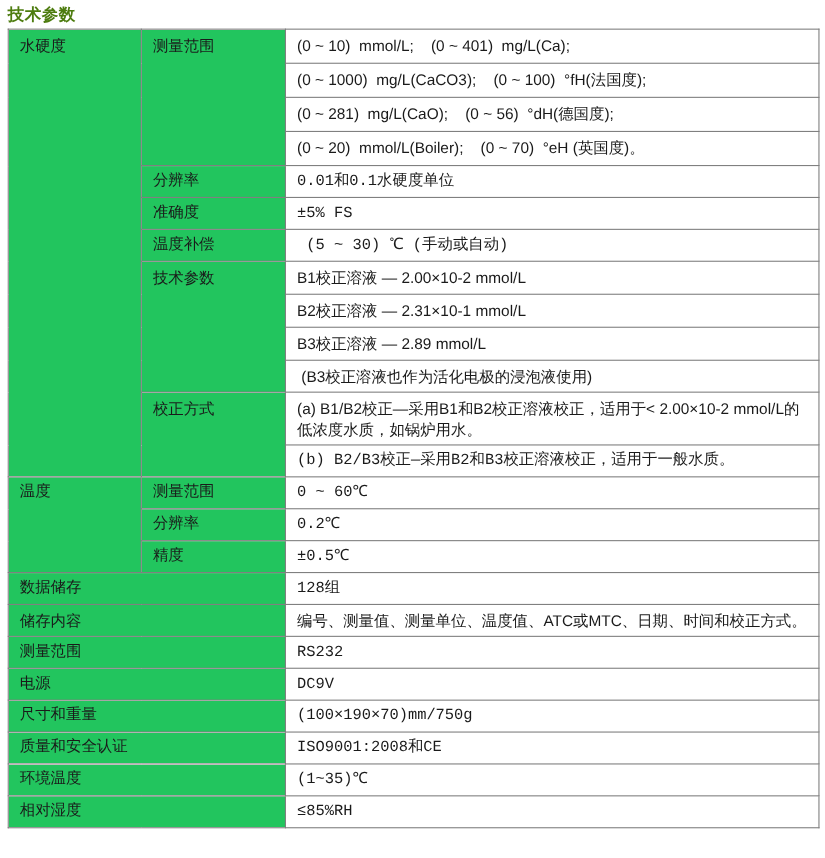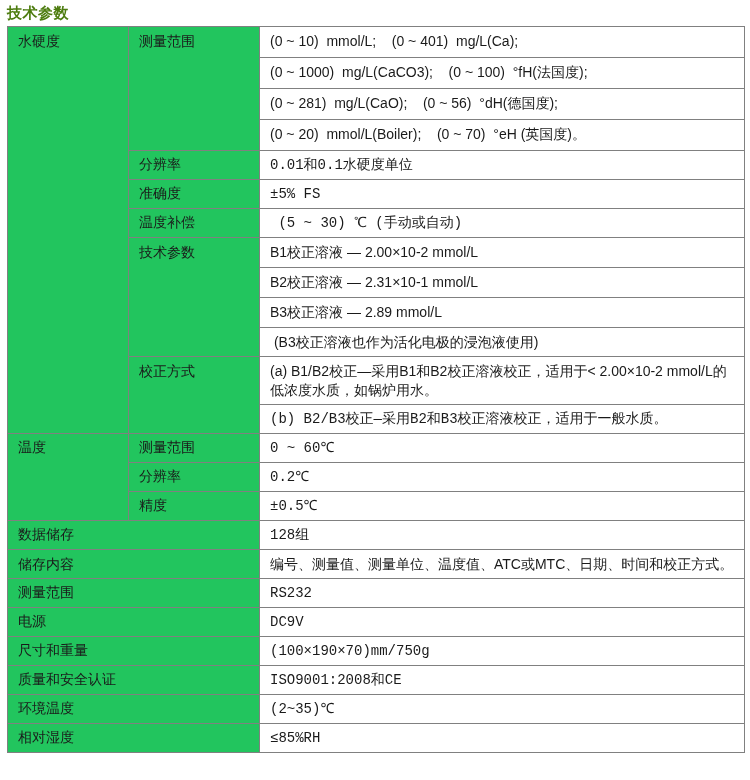--- a/index.html
+++ b/index.html
@@ -137,21 +137,21 @@
     <tr class="h28">
       <td class="lbl" colspan="2">尺寸和重量</td>
       <td class="val">(100×190×70)mm/750g</td>
     </tr>
     <tr class="h28">
       <td class="lbl" colspan="2">质量和安全认证</td>
       <td class="val">ISO9001:2008和CE</td>
     </tr>
     <tr class="h28">
       <td class="lbl" colspan="2">环境温度</td>
-      <td class="val">(2~35)℃</td>
+      <td class="val">(1~35)℃</td>
     </tr>
     <tr class="h28">
       <td class="lbl" colspan="2">相对湿度</td>
       <td class="val">≤85%RH</td>
     </tr>
   </tbody>
     </table>
 </div>
 
 </body></html>

